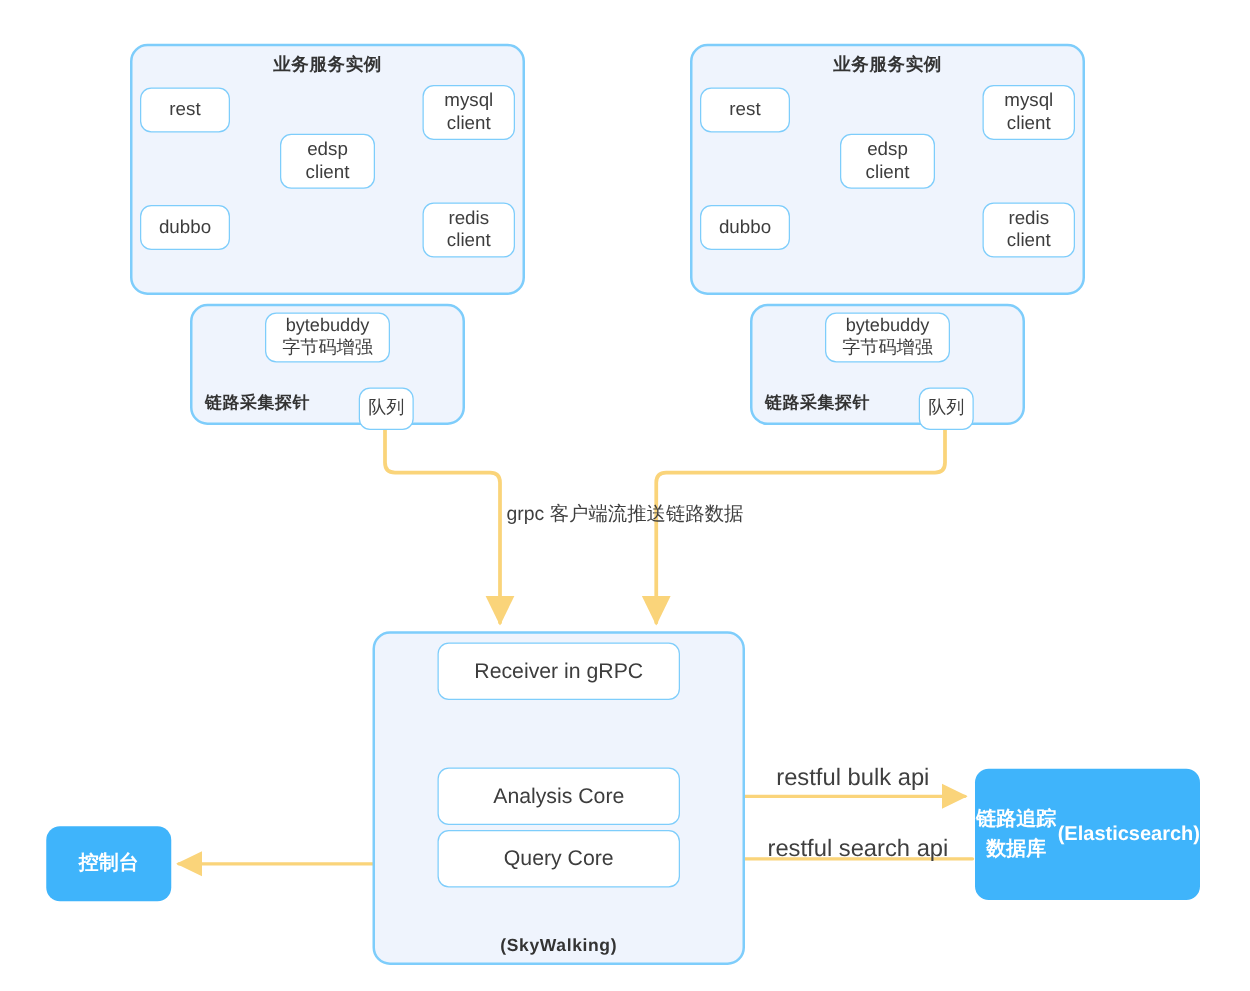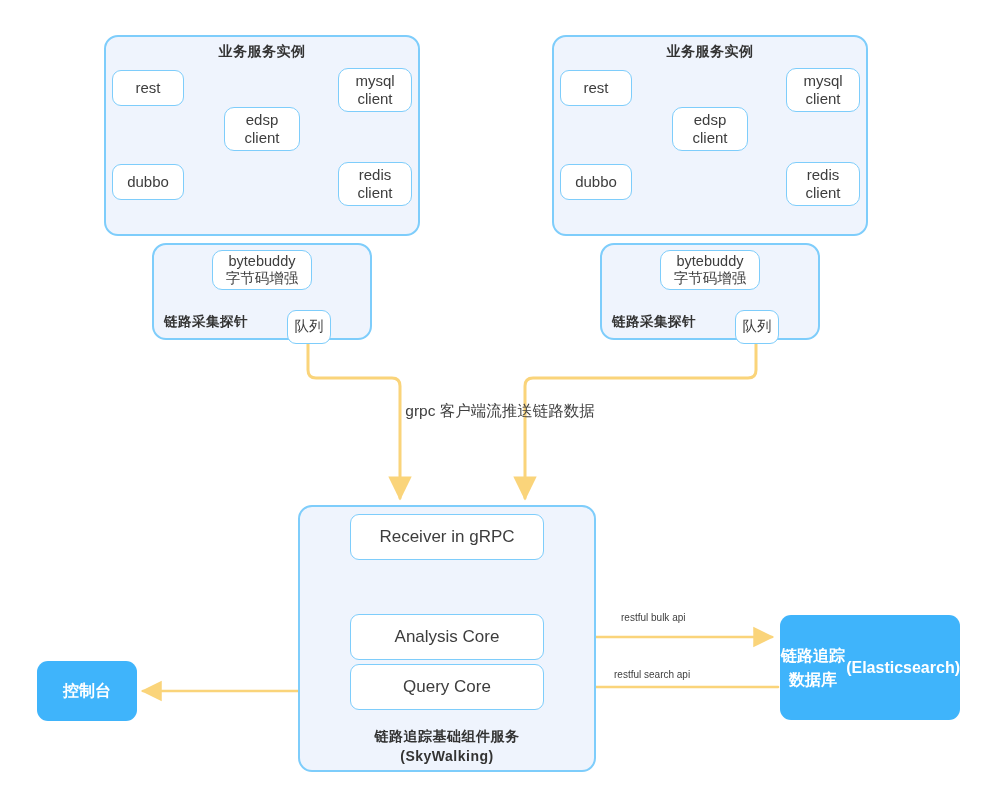--- a/index.html
+++ b/index.html
@@ -36,42 +36,42 @@
     border:1.6px solid #7ecdfb;
     border-radius:9px;
     box-sizing:border-box;
     display:flex;align-items:center;justify-content:center;
     text-align:center;
     font-size:15px;
     color:#3d3d3d;
     line-height:1.18;
     padding:16px 4px;
   }
-  .node.two-line{font-size:15px;border-radius:10px;}
+  .node.two-line{font-size:15px;}
   .node.big{font-size:17px;}
 
   
   .blue-node{
     position:absolute;
     background:#3fb4fb;
     border-radius:11px;
     box-sizing:border-box;
     display:flex;align-items:center;justify-content:center;
     text-align:center;
     color:#ffffff;
     font-size:16px;
     font-weight:bold;
     line-height:1.45;
   }
   .blue-node.plain{font-weight:bold;font-size:16px;}
 
   
   .edge-label{
     position:absolute;
-    font-size:10px;
+    font-size:19px;
     color:#3f3f3f;
     white-space:nowrap;
   }
   .edge-label.cn{font-size:15.5px;}
 
   svg.wires{position:absolute;left:0;top:0;width:1000px;height:793px;overflow:visible;}
 </style>
 </head>
 <body>
 
@@ -153,21 +153,20 @@
   <div class="node" style="left:735px;top:310px;width:44px;height:27px;font-size:14.5px;">队列</div>
 
   <div class="edge-label cn" style="left:0px;top:401px;width:1000px;text-align:center;">grpc 客户端流推送链路数据</div>
 
   <div class="group-box" style="left:298px;top:505px;width:298px;height:267px;"></div>
 
   <div class="node big" style="left:350px;top:514px;width:194px;height:46px;">Receiver in gRPC</div>
   <div class="node big" style="left:350px;top:614px;width:194px;height:46px;">Analysis Core</div>
   <div class="node big" style="left:350px;top:664px;width:194px;height:46px;">Query Core</div>
 
-  <div class="group-title" style="left:298px;top:728px;width:298px;">链路追踪基础组件服务</div>
   <div class="group-title" style="left:298px;top:748px;width:298px;">(SkyWalking)</div>
 
   <div class="blue-node" style="left:780px;top:615px;width:180px;height:105px;">
     <div>链路追踪数据库</div>
     <div>(Elasticsearch)</div>
   </div>
 
   <div class="blue-node plain" style="left:37px;top:661px;width:100px;height:60px;">
     <div>控制台</div>
   </div>

